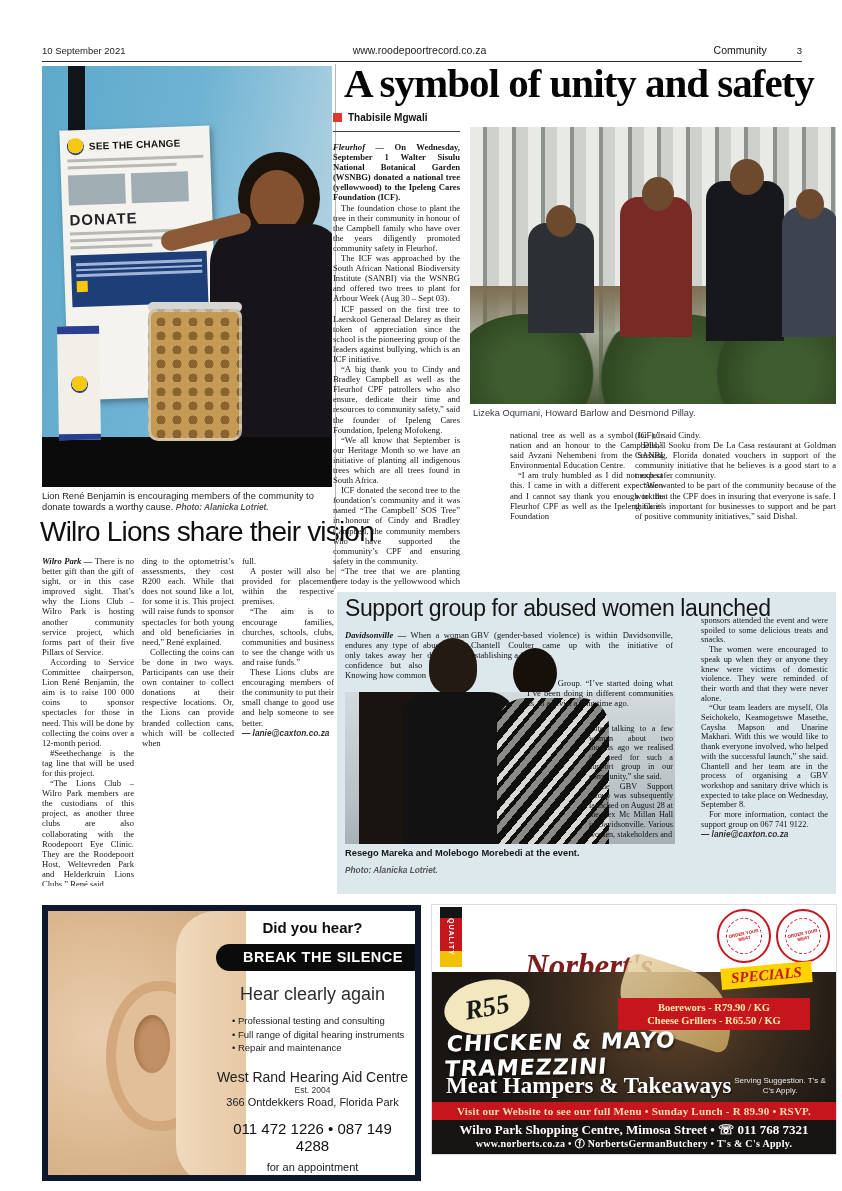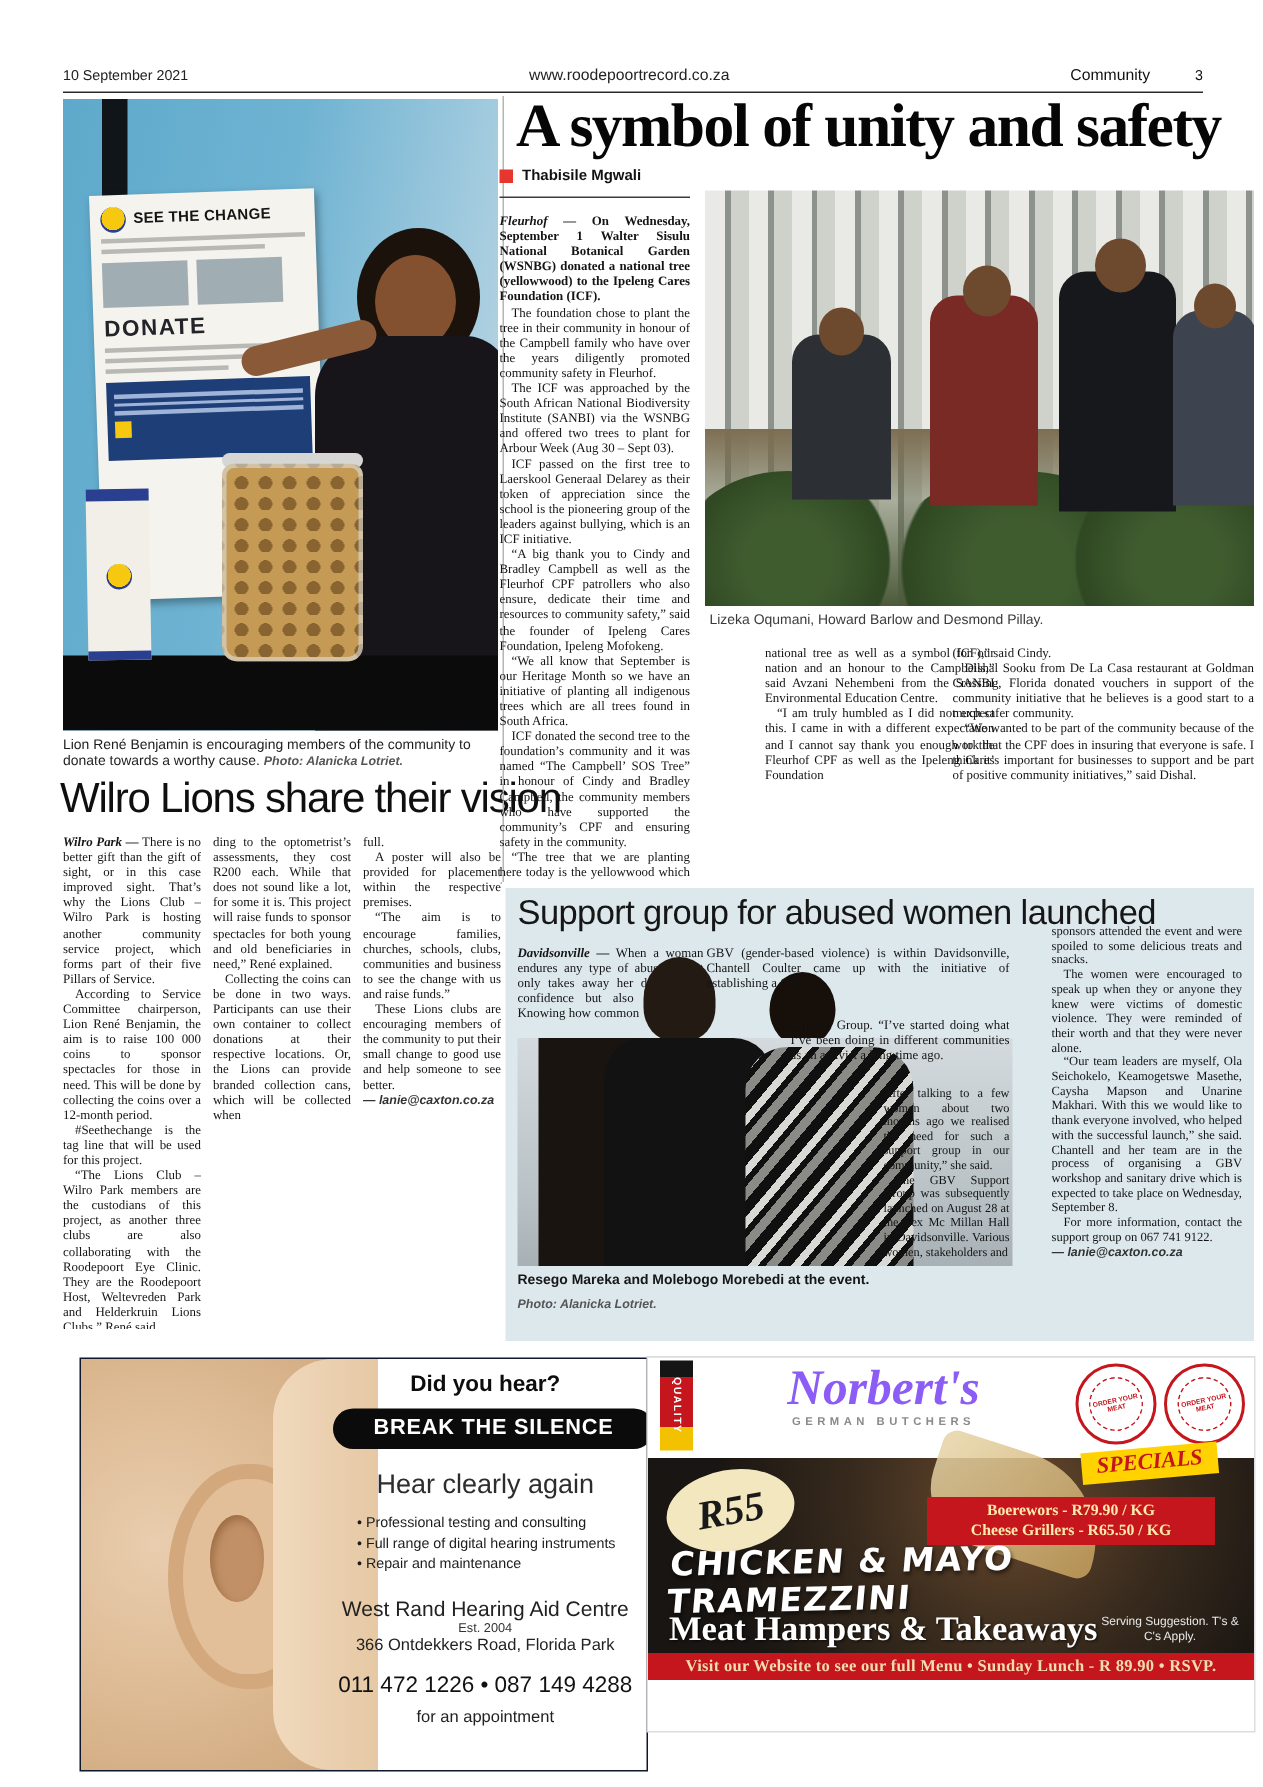--- a/index.html
+++ b/index.html
@@ -91,21 +91,21 @@
   .sp-body2{position:absolute;left:152px;top:6px;width:112px;height:146px;border-radius:28px 28px 0 0;
             background:repeating-linear-gradient(130deg,#101010 0 7px,#d8d8d4 7px 12px,#101010 12px 16px,#8a8a86 16px 22px);}
   .sp-caption{left:8px;top:256px;width:334px;}
   .sp-caption .cap-main{font:700 9.3px/11px "Liberation Sans",sans-serif;color:#161616;display:block;}
   .sp-col2a{left:134px;top:38px;width:202px;height:48px;}
   .sp-col2b{left:190px;top:86px;width:146px;height:46px;}
   .sp-col2c{left:252px;top:132px;width:84px;height:120px;font-size:8.2px;line-height:9.6px;}
   .sp-col3{left:364px;top:24px;width:127px;height:262px;font-size:8.4px;line-height:9.7px;}
 
   
-  .hearing-ad{left:42px;top:905px;width:379px;height:276px;border:1px solid #0f172a;box-sizing:border-box;background:#fff;overflow:hidden;margin-left:11px;}
+  .hearing-ad{left:42px;top:905px;width:379px;height:276px;border:6px solid #0f172a;box-sizing:border-box;background:#fff;overflow:hidden;}
   .ear-photo{position:absolute;left:0;top:0;width:168px;height:274px;
              background:radial-gradient(circle at 30% 45%,#e9cdae 0%,#ddba93 55%,#cfa87e 100%);}
   .ear-outer{position:absolute;left:58px;top:70px;width:84px;height:130px;border-radius:50% 45% 45% 50%;
              border:10px solid #d3a87c;background:#e3bf99;box-shadow:inset 3px 4px 8px #b08least,inset 3px 4px 8px #b08255;}
   .ear-inner{position:absolute;left:86px;top:104px;width:36px;height:58px;border-radius:50%;background:#c29066;box-shadow:inset 2px 3px 6px #9c6e45;}
   .hand{position:absolute;right:-30px;top:0;width:70px;height:274px;border-radius:40px 0 0 40px;background:linear-gradient(90deg,#f0d9bd,#e6c8a4);}
   .ha-content{position:absolute;left:168px;right:6px;top:8px;bottom:4px;text-align:center;font-family:"Liberation Sans",sans-serif;}
   .ha-title{font-weight:700;font-size:15px;color:#0d0d0d;}
   .ha-pill{margin:8px auto 0;width:214px;height:27px;border-radius:14px;background:#0b0b0b;color:#fff;
            font-weight:700;font-size:14.5px;line-height:27px;letter-spacing:.5px;}
@@ -120,21 +120,21 @@
   .ha-cta{margin-top:7px;font-size:11px;color:#222;}
 
   
   .norberts-ad{left:432px;top:905px;width:404px;height:249px;overflow:hidden;box-shadow:0 0 0 1px #ddd;}
   .nb-header{position:relative;height:67px;background:#fff;}
   .nb-ribbon{position:absolute;left:8px;top:2px;width:22px;height:60px;
              background:linear-gradient(180deg,#151515 0 18%,#c4161c 18% 74%,#f2c200 74% 100%);
              display:flex;align-items:center;justify-content:center;}
   .nb-ribbon span{writing-mode:vertical-rl;font:700 7px "Liberation Sans",sans-serif;color:#fff;letter-spacing:1px;}
   .nb-brand{position:absolute;left:40px;right:130px;top:4px;text-align:center;}
-  .nb-brand .script{font:700 italic 33px/34px "Liberation Serif",serif;color:#8b5cf6;}
+  .nb-brand .script{font:700 italic 33px/34px "Liberation Serif",serif;color:#7f1d1d;margin-top:40px;}
   .nb-brand .subs{font:700 7.5px "Liberation Sans",sans-serif;color:#8a8a8a;letter-spacing:3px;text-transform:uppercase;}
   .nb-roundels{position:absolute;right:6px;top:4px;display:flex;gap:5px;}
   .nb-roundel{width:54px;height:54px;border-radius:50%;background:#fff;border:2px solid #c4161c;box-sizing:border-box;
               display:flex;align-items:center;justify-content:center;}
   .nb-roundel .inner{width:34px;height:34px;border-radius:50%;border:1px dashed #c4161c;display:flex;align-items:center;justify-content:center;
                      font:700 4.5px/5px "Liberation Sans",sans-serif;color:#c4161c;text-align:center;transform:rotate(-12deg);}
   .nb-photo{position:relative;height:130px;
             background:radial-gradient(circle at 60% 20%,#6b4a2e 0%,#3a2c1e 38%,#191512 75%),#171310;}
   .nb-bread{position:absolute;left:46%;top:-4px;width:120px;height:70px;background:linear-gradient(120deg,#e7d5a8,#c7a15c);transform:rotate(18deg);border-radius:10px 60px 10px 40px;opacity:.85;}
   .nb-r55{position:absolute;left:12px;top:8px;width:86px;height:54px;border-radius:50%;background:#f3e7c0;
@@ -375,15 +375,19 @@
       <div class="nb-specials">SPECIALS</div>
       <div class="nb-specialbar">
         <div>Boerewors - R79.90 / KG</div>
         <div>Cheese Grillers - R65.50 / KG</div>
       </div>
       <div class="nb-product">CHICKEN &amp; MAYO TRAMEZZINI</div>
       <div class="nb-tagline">Meat Hampers &amp; Takeaways</div>
       <div class="nb-serving">Serving Suggestion. T's &amp; C's Apply.</div>
     </div>
     <div class="nb-webbar">Visit our Website to see our full Menu • Sunday Lunch - R 89.90 • RSVP.</div>
+    <div class="nb-blackbar">
+      <div class="l1">Wilro Park Shopping Centre, Mimosa Street  •  ☏ 011 768 7321</div>
+      <div class="l2">www.norberts.co.za  •  ⓕ NorbertsGermanButchery  •  T's &amp; C's Apply.</div>
+    </div>
   </div>
 
 </div>
 
 </body></html>

